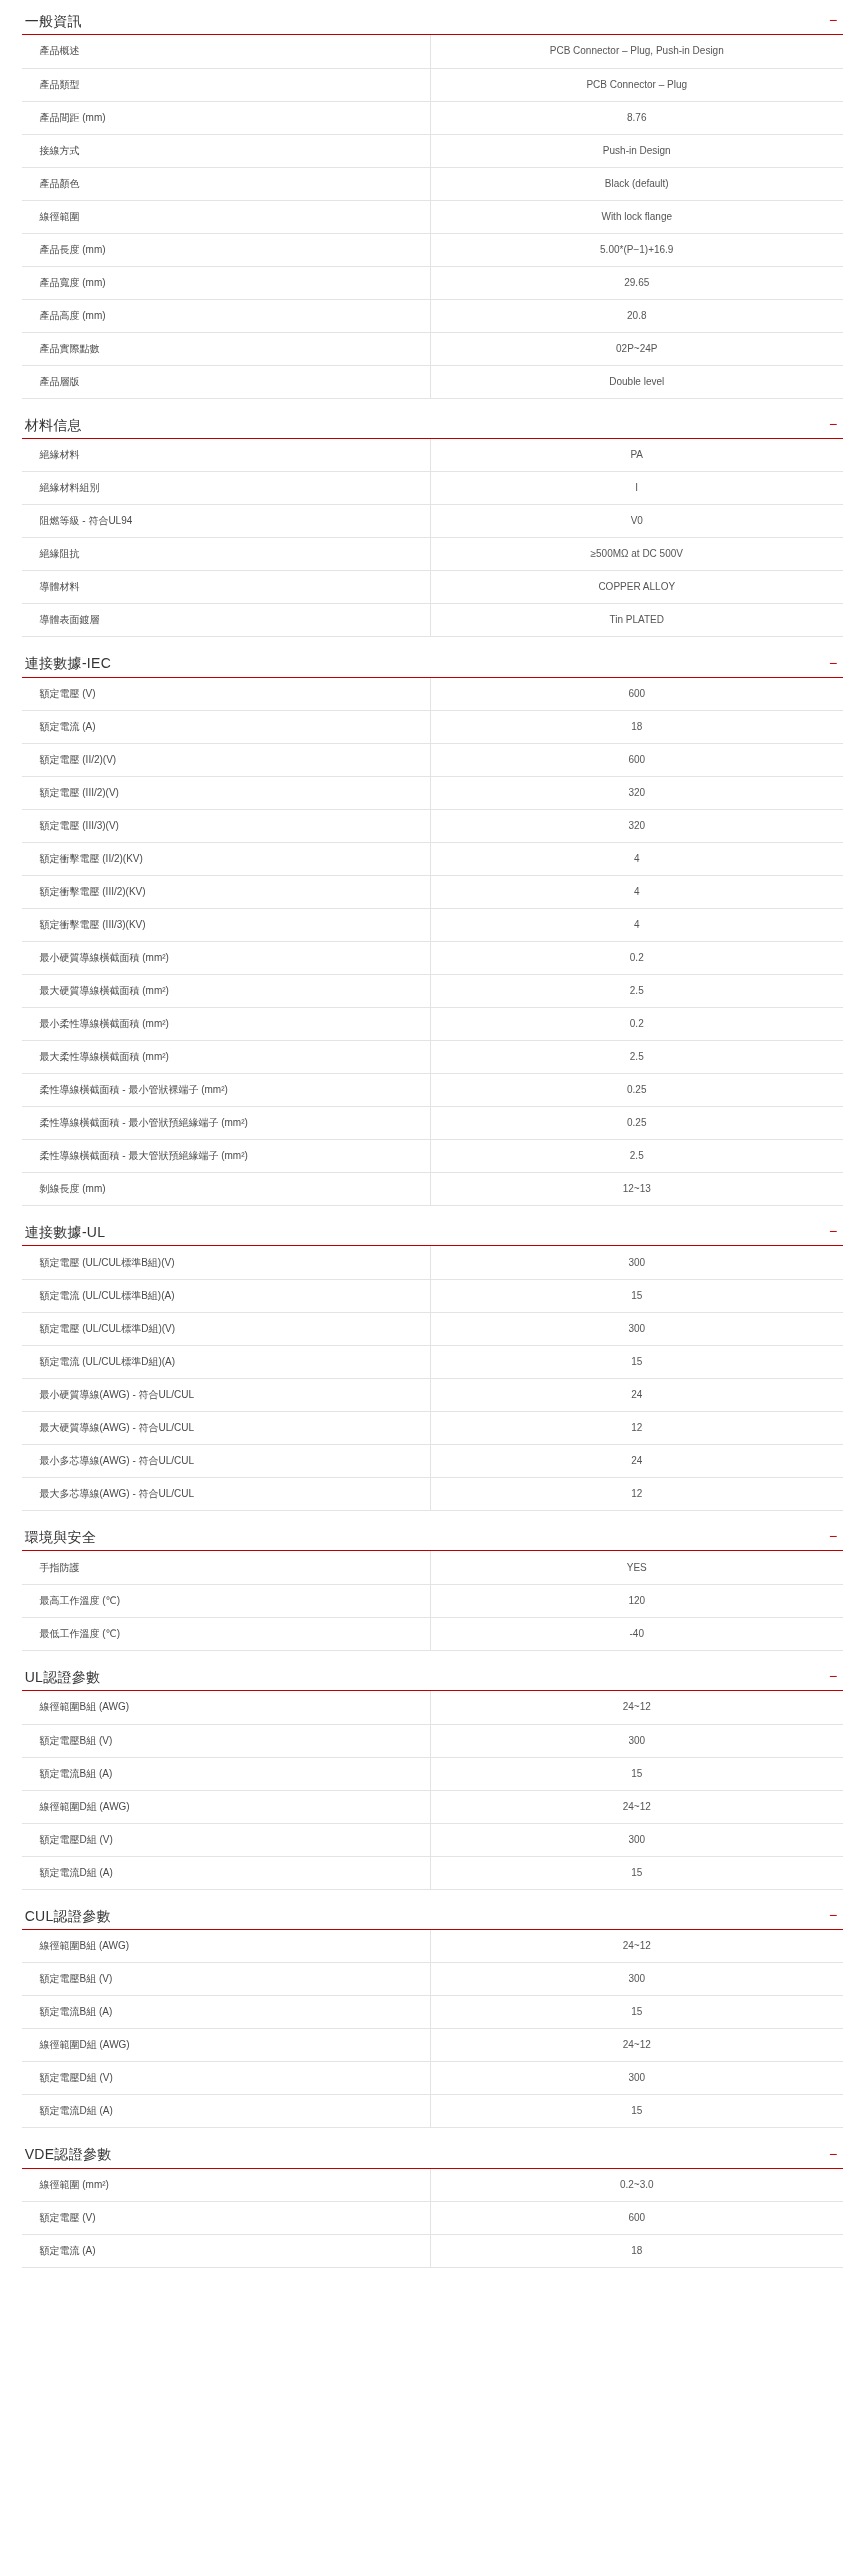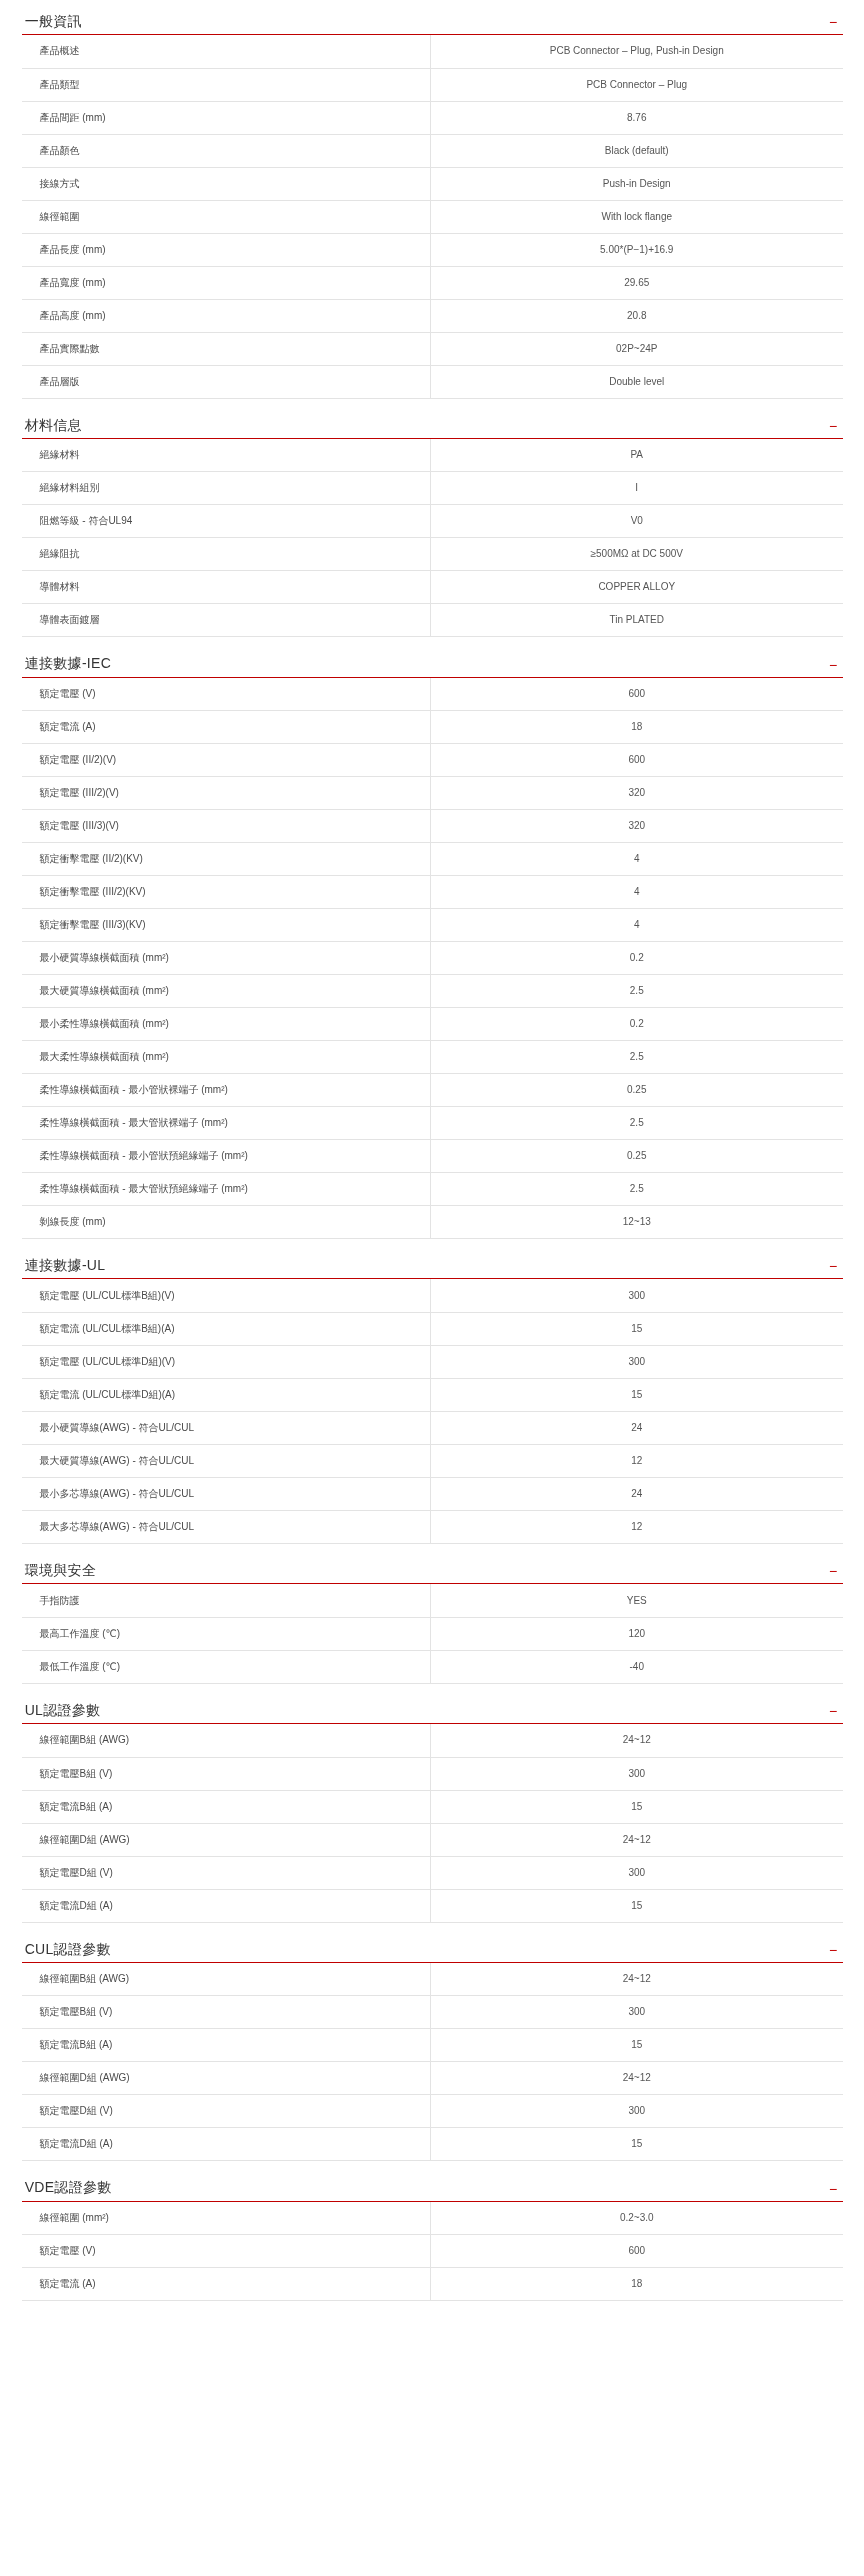--- a/index.html
+++ b/index.html
@@ -20,21 +20,21 @@
   }
   .section {
     width: 821px;
     margin: 0 auto;
     padding-top: 18px;
   }
   .section:first-child { padding-top: 12.8px; }
 
   .section-head {
     display: flex;
-    align-items: flex-end;
+    align-items: center;
     justify-content: space-between;
     padding: 0 3.2px 5.3px 3.2px;
     border-bottom: 1.1px solid #c00000;
   }
   .section-title {
     font-size: 14px;
     line-height: 16px;
     color: #333333;
     letter-spacing: 0.3px;
     font-weight: normal;
@@ -92,28 +92,28 @@
           </tr>
           <tr>
             <td class="label">產品類型</td>
             <td class="value">PCB Connector – Plug</td>
           </tr>
           <tr>
             <td class="label">產品間距 (mm)</td>
             <td class="value">8.76</td>
           </tr>
           <tr>
+            <td class="label">接線方式</td>
+            <td class="value">Push-in Design</td>
+          </tr>
+          <tr>
             <td class="label">產品顏色</td>
             <td class="value">Black (default)</td>
           </tr>
           <tr>
-            <td class="label">接線方式</td>
-            <td class="value">Push-in Design</td>
-          </tr>
-          <tr>
             <td class="label">線徑範圍</td>
             <td class="value">With lock flange</td>
           </tr>
           <tr>
             <td class="label">產品長度 (mm)</td>
             <td class="value">5.00*(P−1)+16.9</td>
           </tr>
           <tr>
             <td class="label">產品寬度 (mm)</td>
             <td class="value">29.65</td>
@@ -218,24 +218,20 @@
             <td class="label">最小柔性導線橫截面積 (mm²)</td>
             <td class="value">0.2</td>
           </tr>
           <tr>
             <td class="label">最大柔性導線橫截面積 (mm²)</td>
             <td class="value">2.5</td>
           </tr>
           <tr>
             <td class="label">柔性導線橫截面積 - 最小管狀裸端子 (mm²)</td>
             <td class="value">0.25</td>
-          </tr>
-          <tr>
-            <td class="label">柔性導線橫截面積 - 最大管狀裸端子 (mm²)</td>
-            <td class="value">2.5</td>
           </tr>
           <tr>
             <td class="label">柔性導線橫截面積 - 最小管狀預絕緣端子 (mm²)</td>
             <td class="value">0.25</td>
           </tr>
           <tr>
             <td class="label">柔性導線橫截面積 - 最大管狀預絕緣端子 (mm²)</td>
             <td class="value">2.5</td>
           </tr>
           <tr>

